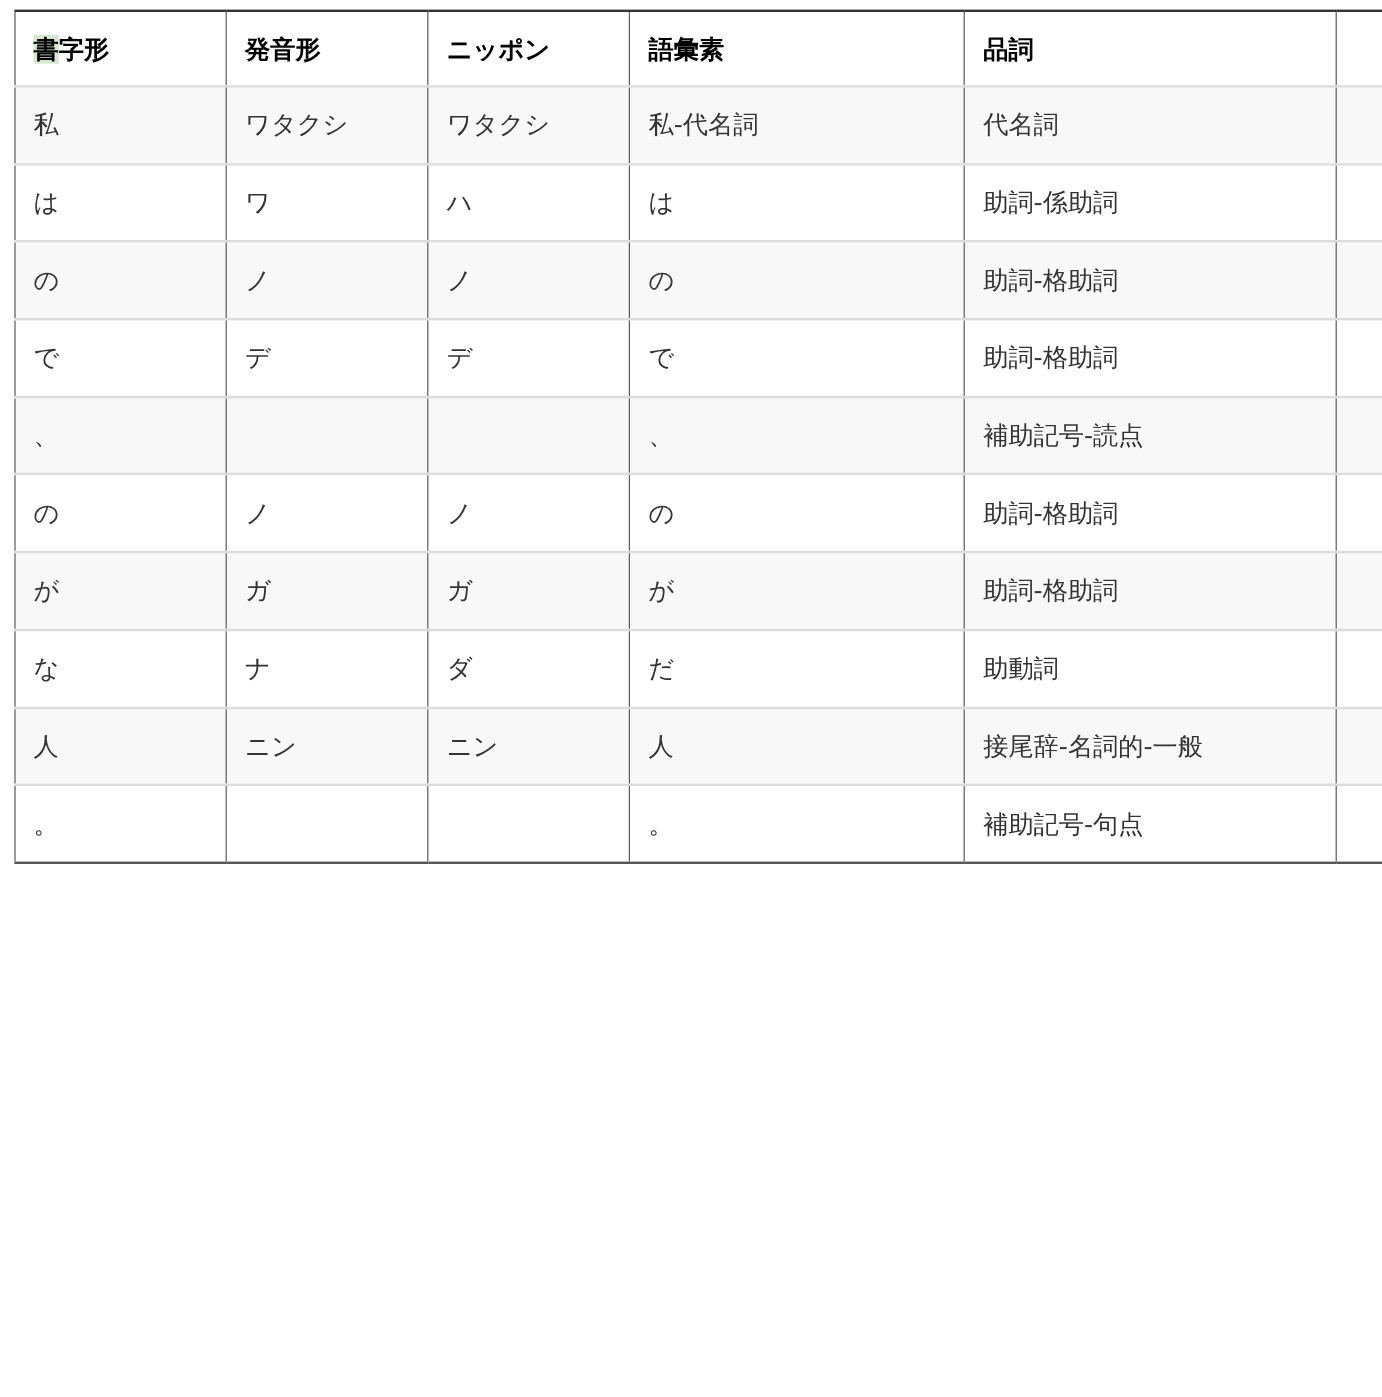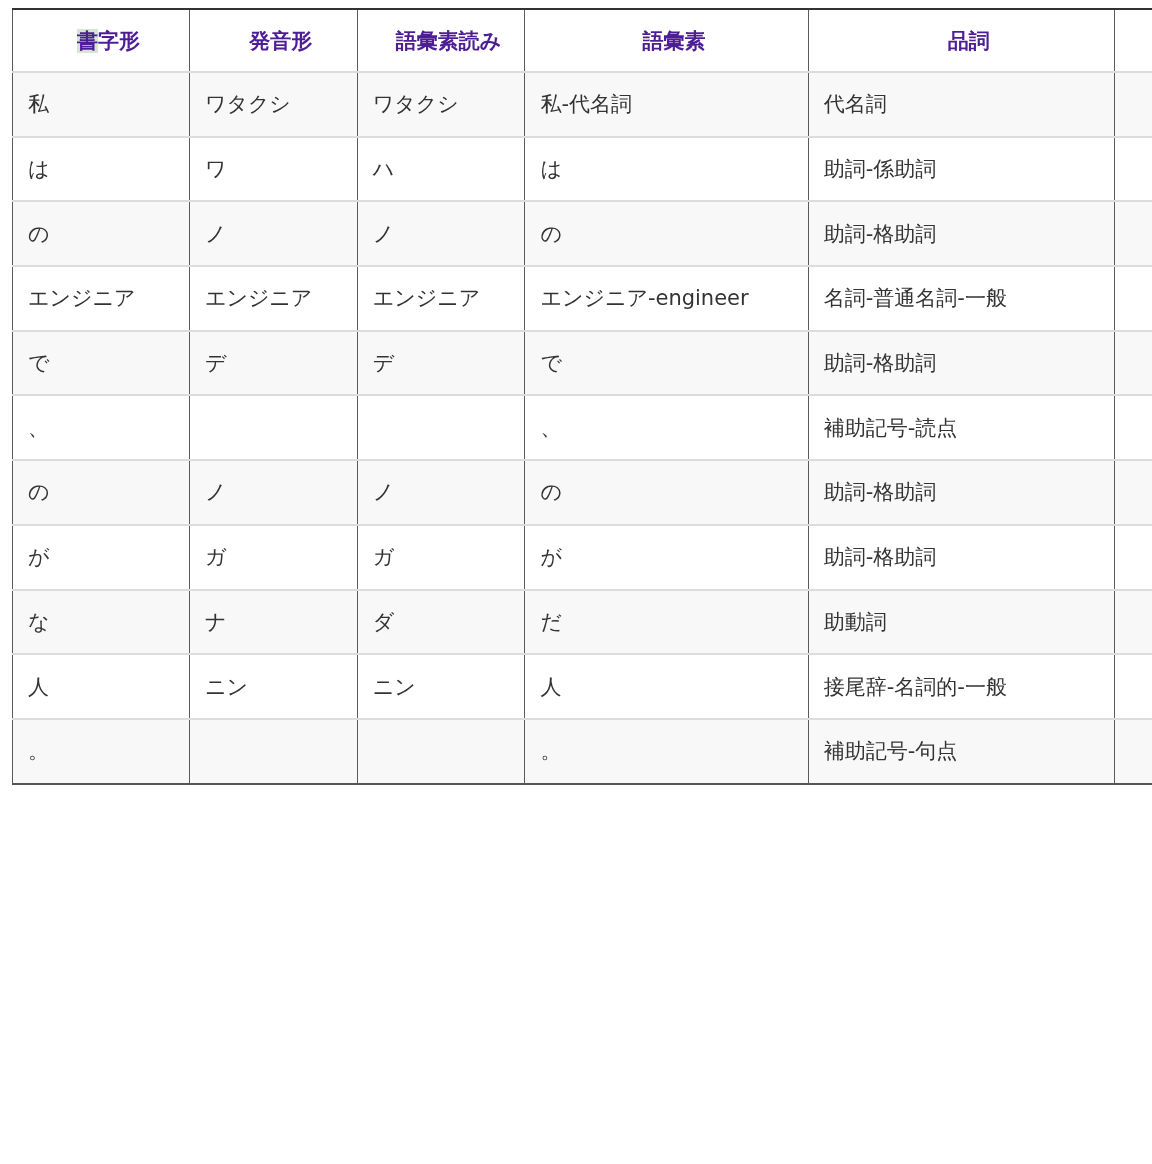--- a/index.html
+++ b/index.html
@@ -38,25 +38,24 @@
       vertical-align: middle;
       white-space: nowrap;
       overflow: hidden;
       border-left: 1.5px solid #5a5a5a;
       border-right: 1.5px solid #5a5a5a;
       border-top: 2px solid #dcdcdc;
       border-bottom: 2px solid #dcdcdc;
     }
     thead th {
       font-weight: bold;
-      color: #4c1d95;
+      color: #000000;
       background: #ffffff;
       border-top: 2px solid #333333;
       height: 61px;
-      text-align: center;
     }
     tbody tr:nth-child(odd) td { background: #f8f8f8; }
     tbody tr:nth-child(even) td { background: #ffffff; }
     tbody tr:last-child td { border-bottom: 2px solid #555555; }
     td.partial, th.partial {
       border-right: none;
     }
     .hl {
       background: #d6e6d0;
     }
@@ -71,21 +70,21 @@
         <col class="c2">
         <col class="c3">
         <col class="c4">
         <col class="c5">
         <col class="c6">
     </colgroup>
     <thead>
       <tr>
         <th><span class="hl">書</span><span>字形</span></th>
         <th>発音形</th>
-        <th>語彙素読み</th>
+        <th>ニッポン</th>
         <th>語彙素</th>
         <th>品詞</th>
         <th class="partial"></th>
       </tr>
     </thead>
     <tbody id="tbody">
         <tr>
           <td>私</td>
           <td>ワタクシ</td>
           <td>ワタクシ</td>
@@ -100,28 +99,20 @@
           <td>は</td>
           <td>助詞-係助詞</td>
           <td class="partial"></td>
         </tr>
         <tr>
           <td>の</td>
           <td>ノ</td>
           <td>ノ</td>
           <td>の</td>
           <td>助詞-格助詞</td>
-          <td class="partial"></td>
-        </tr>
-        <tr>
-          <td>エンジニア</td>
-          <td>エンジニア</td>
-          <td>エンジニア</td>
-          <td>エンジニア-engineer</td>
-          <td>名詞-普通名詞-一般</td>
           <td class="partial"></td>
         </tr>
         <tr>
           <td>で</td>
           <td>デ</td>
           <td>デ</td>
           <td>で</td>
           <td>助詞-格助詞</td>
           <td class="partial"></td>
         </tr>

